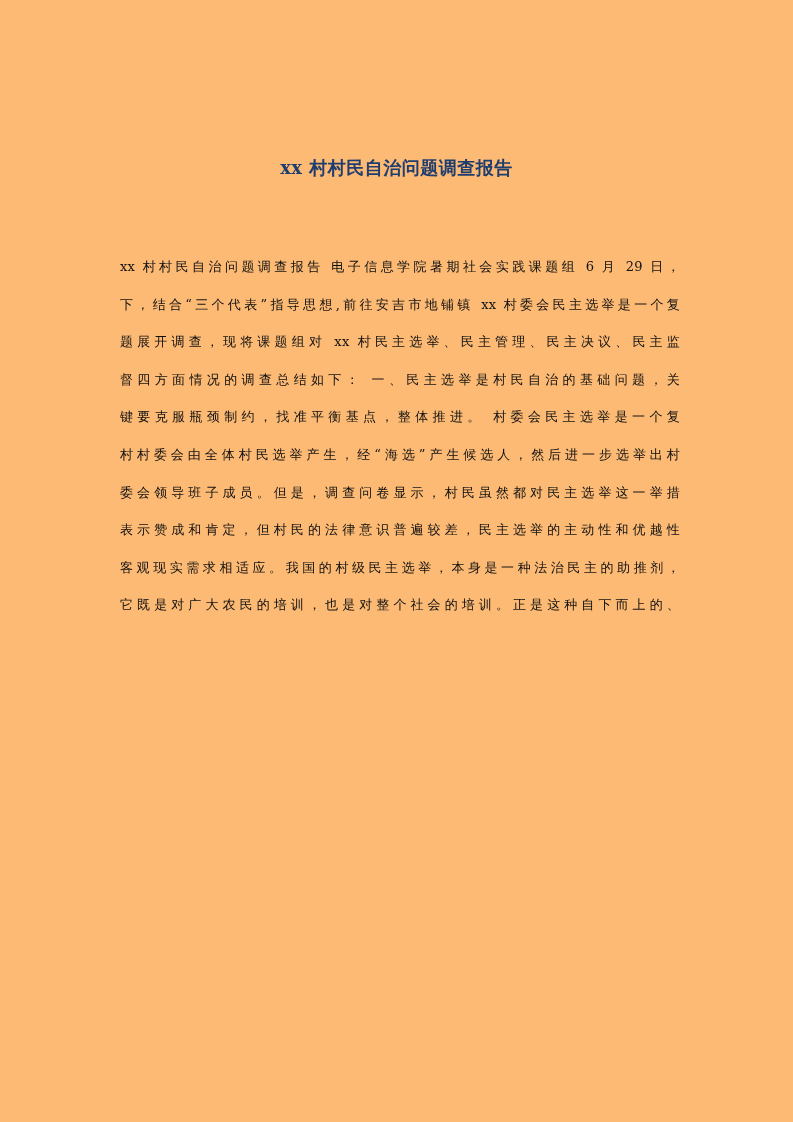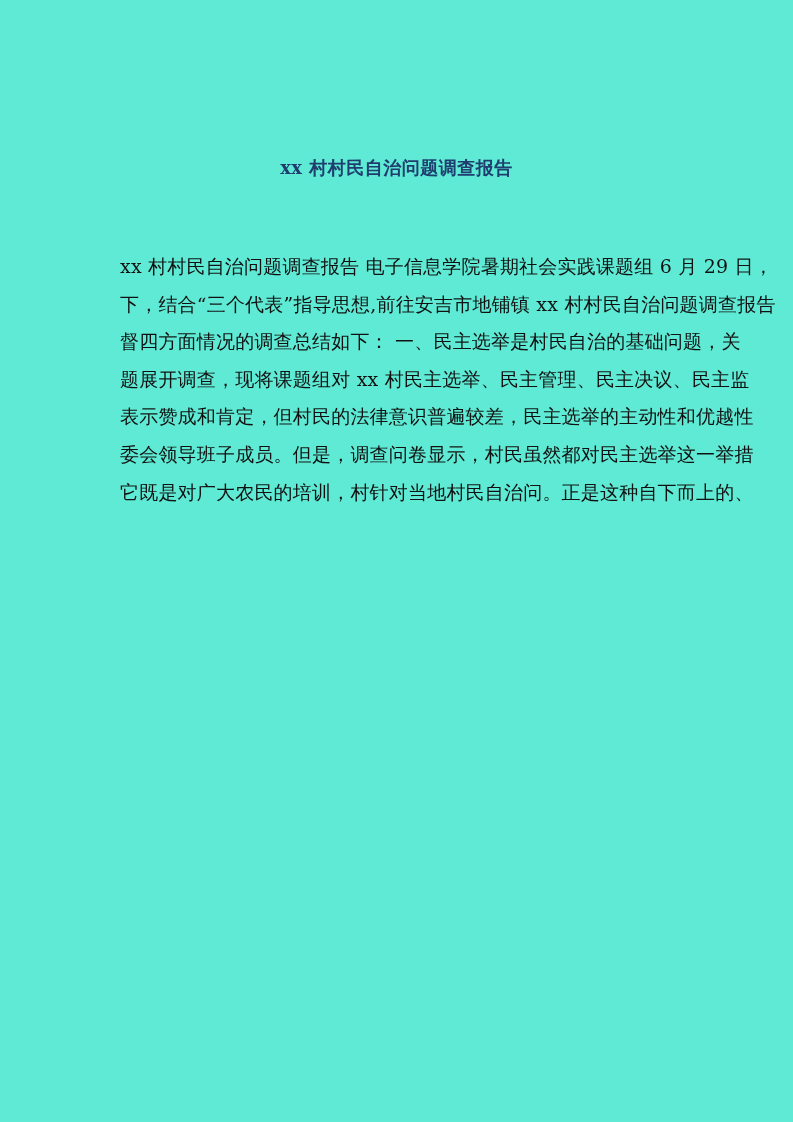--- a/index.html
+++ b/index.html
@@ -12,62 +12,65 @@
       height: 1122px;
       position: relative;
       overflow: hidden;
       font-family: "DejaVu Serif", "Liberation Serif", serif;
     }
     .page {
       position: absolute;
       left: 0; top: 0;
       width: 793px;
       height: 1122px;
-      background: #5eead4;
+      background: #fdba74;
     }
     .title {
       position: absolute;
       top: 156px;
       left: 0;
       width: 793px;
       text-align: center;
       font-size: 18px;
       font-weight: bold;
       color: #1f3d6e;
       letter-spacing: 0.5px;
       line-height: 24px;
     }
     .body-text {
       position: absolute;
       top: 248px;
       left: 120px;
       width: 560px;
     }
     .line {
-      font-size: 19px;
+      font-size: 13px;
       line-height: 37.6px;
       height: 37.6px;
       color: #111111;
       white-space: nowrap;
       text-align: justify;
       text-align-last: justify;
       letter-spacing: 0.2px;
     }
     .line.last {
       text-align-last: justify;
     }
   </style>
 </head>
 <body>
 
 <div class="page">
   <div class="title">xx 村村民自治问题调查报告</div>
 
   <div class="body-text">
     <div class="line">xx 村村民自治问题调查报告  电子信息学院暑期社会实践课题组  6 月 29 日，</div>
-    <div class="line">下，结合“三个代表”指导思想,前往安吉市地铺镇 xx 村村民自治问题调查报告</div>
+    <div class="line">下，结合“三个代表”指导思想,前往安吉市地铺镇 xx 村委会民主选举是一个复</div>
+    <div class="line">题展开调查，现将课题组对 xx 村民主选举、民主管理、民主决议、民主监</div>
     <div class="line">督四方面情况的调查总结如下：  一、民主选举是村民自治的基础问题，关</div>
-    <div class="line">题展开调查，现将课题组对 xx 村民主选举、民主管理、民主决议、民主监</div>
+    <div class="line">键要克服瓶颈制约，找准平衡基点，整体推进。  村委会民主选举是一个复</div>
+    <div class="line">村村委会由全体村民选举产生，经“海选”产生候选人，然后进一步选举出村</div>
+    <div class="line">委会领导班子成员。但是，调查问卷显示，村民虽然都对民主选举这一举措</div>
     <div class="line">表示赞成和肯定，但村民的法律意识普遍较差，民主选举的主动性和优越性</div>
-    <div class="line">委会领导班子成员。但是，调查问卷显示，村民虽然都对民主选举这一举措</div>
-    <div class="line last">它既是对广大农民的培训，村针对当地村民自治问。正是这种自下而上的、</div>
+    <div class="line">客观现实需求相适应。我国的村级民主选举，本身是一种法治民主的助推剂，</div>
+    <div class="line last">它既是对广大农民的培训，也是对整个社会的培训。正是这种自下而上的、</div>
   </div>
 </div>
 
 </body></html>

